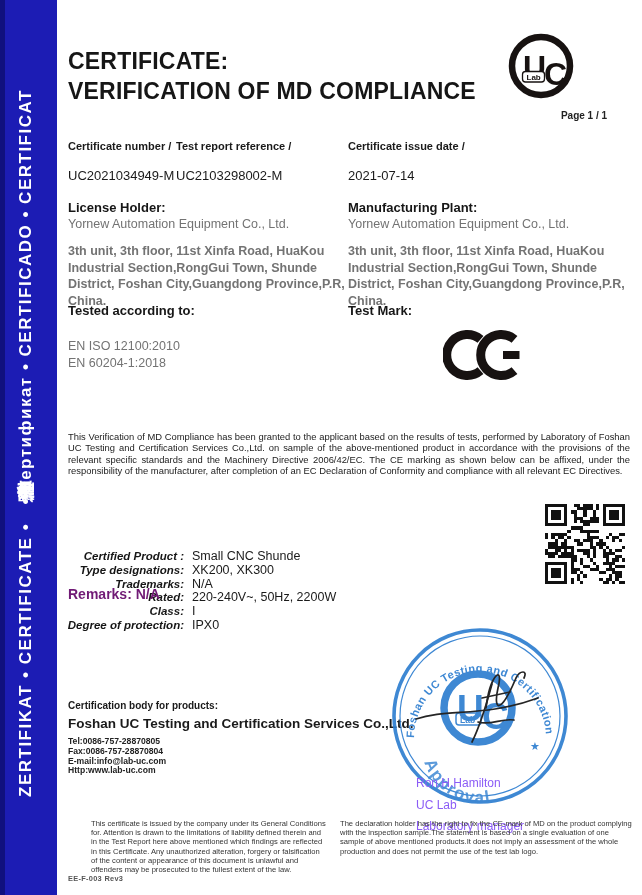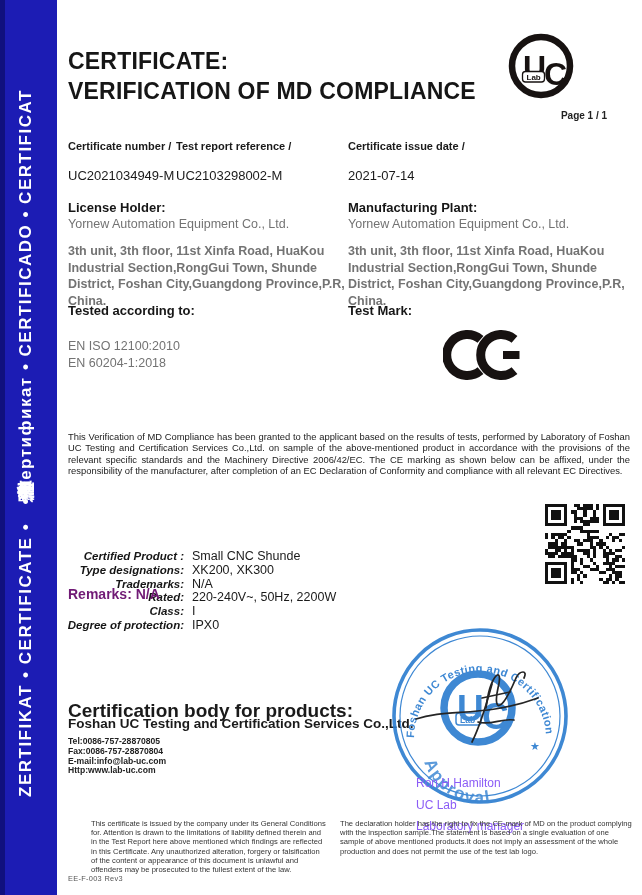--- a/index.html
+++ b/index.html
@@ -49,30 +49,30 @@
   }
   
   .product { position:absolute; left:62px; top:501px;margin-top:48px; }
   .prow { display:flex; height:13.8px; align-items:baseline; }
   .plabel { width:122px; text-align:right; font-size:11.5px; font-weight:bold; font-style:italic; color:#161616; }
   .pvalue { margin-left:8px; font-size:12.5px; color:#1a1a1a; }
   .remarks { position:absolute; left:68px; top:586px; font-size:14px; font-weight:bold; color:#701a75; }
   
   .qr { position:absolute; left:545px; top:504px; width:80px; height:80px; }
   
-  .cb-label { position:absolute; left:68px; top:700px; font-size:19px; font-weight:bold; }
+  .cb-label { position:absolute; left:68px; top:700px; font-size:10px; font-weight:bold; }
   .cb-name  { position:absolute; left:68px; top:716px; font-size:13.5px; font-weight:bold; }
   .contacts { position:absolute; left:68px; top:737px; font-size:8.6px; font-weight:bold; line-height:9.8px; color:#222; }
   
   .stamp { position:absolute; left:388px; top:626px; opacity:0.92; }
   .signer { position:absolute; left:416px; top:733px; font-size:12px; line-height:21.5px; color:#8b5cf6;margin-top:40px; }
   
   .footer-left  { position:absolute; left:68px;  top:819px; width:236px; font-size:7.6px; line-height:9.2px; color:#333;margin-left:23px; }
   .footer-right { position:absolute; left:340px; top:819px; width:292px; font-size:7.6px; line-height:9.2px; color:#333; }
-  .doc-code { position:absolute; left:68px; top:874px; font-size:7.4px; font-weight:normal; color:#555; letter-spacing:0.3px; }
+  .doc-code { position:absolute; left:68px; top:874px; font-size:7.4px; font-weight:bold; color:#555; letter-spacing:0.3px; }
   svg text { font-family:"Liberation Sans", sans-serif; }
 </style>
 </head>
 <body>
 
 <div class="band">
   <div class="band-dark"></div>
   <div class="band-text">ZERTIFIKAT • CERTIFICATE • 認證證書 • сертификат • CERTIFICADO • CERTIFICAT</div>
 </div>
 

